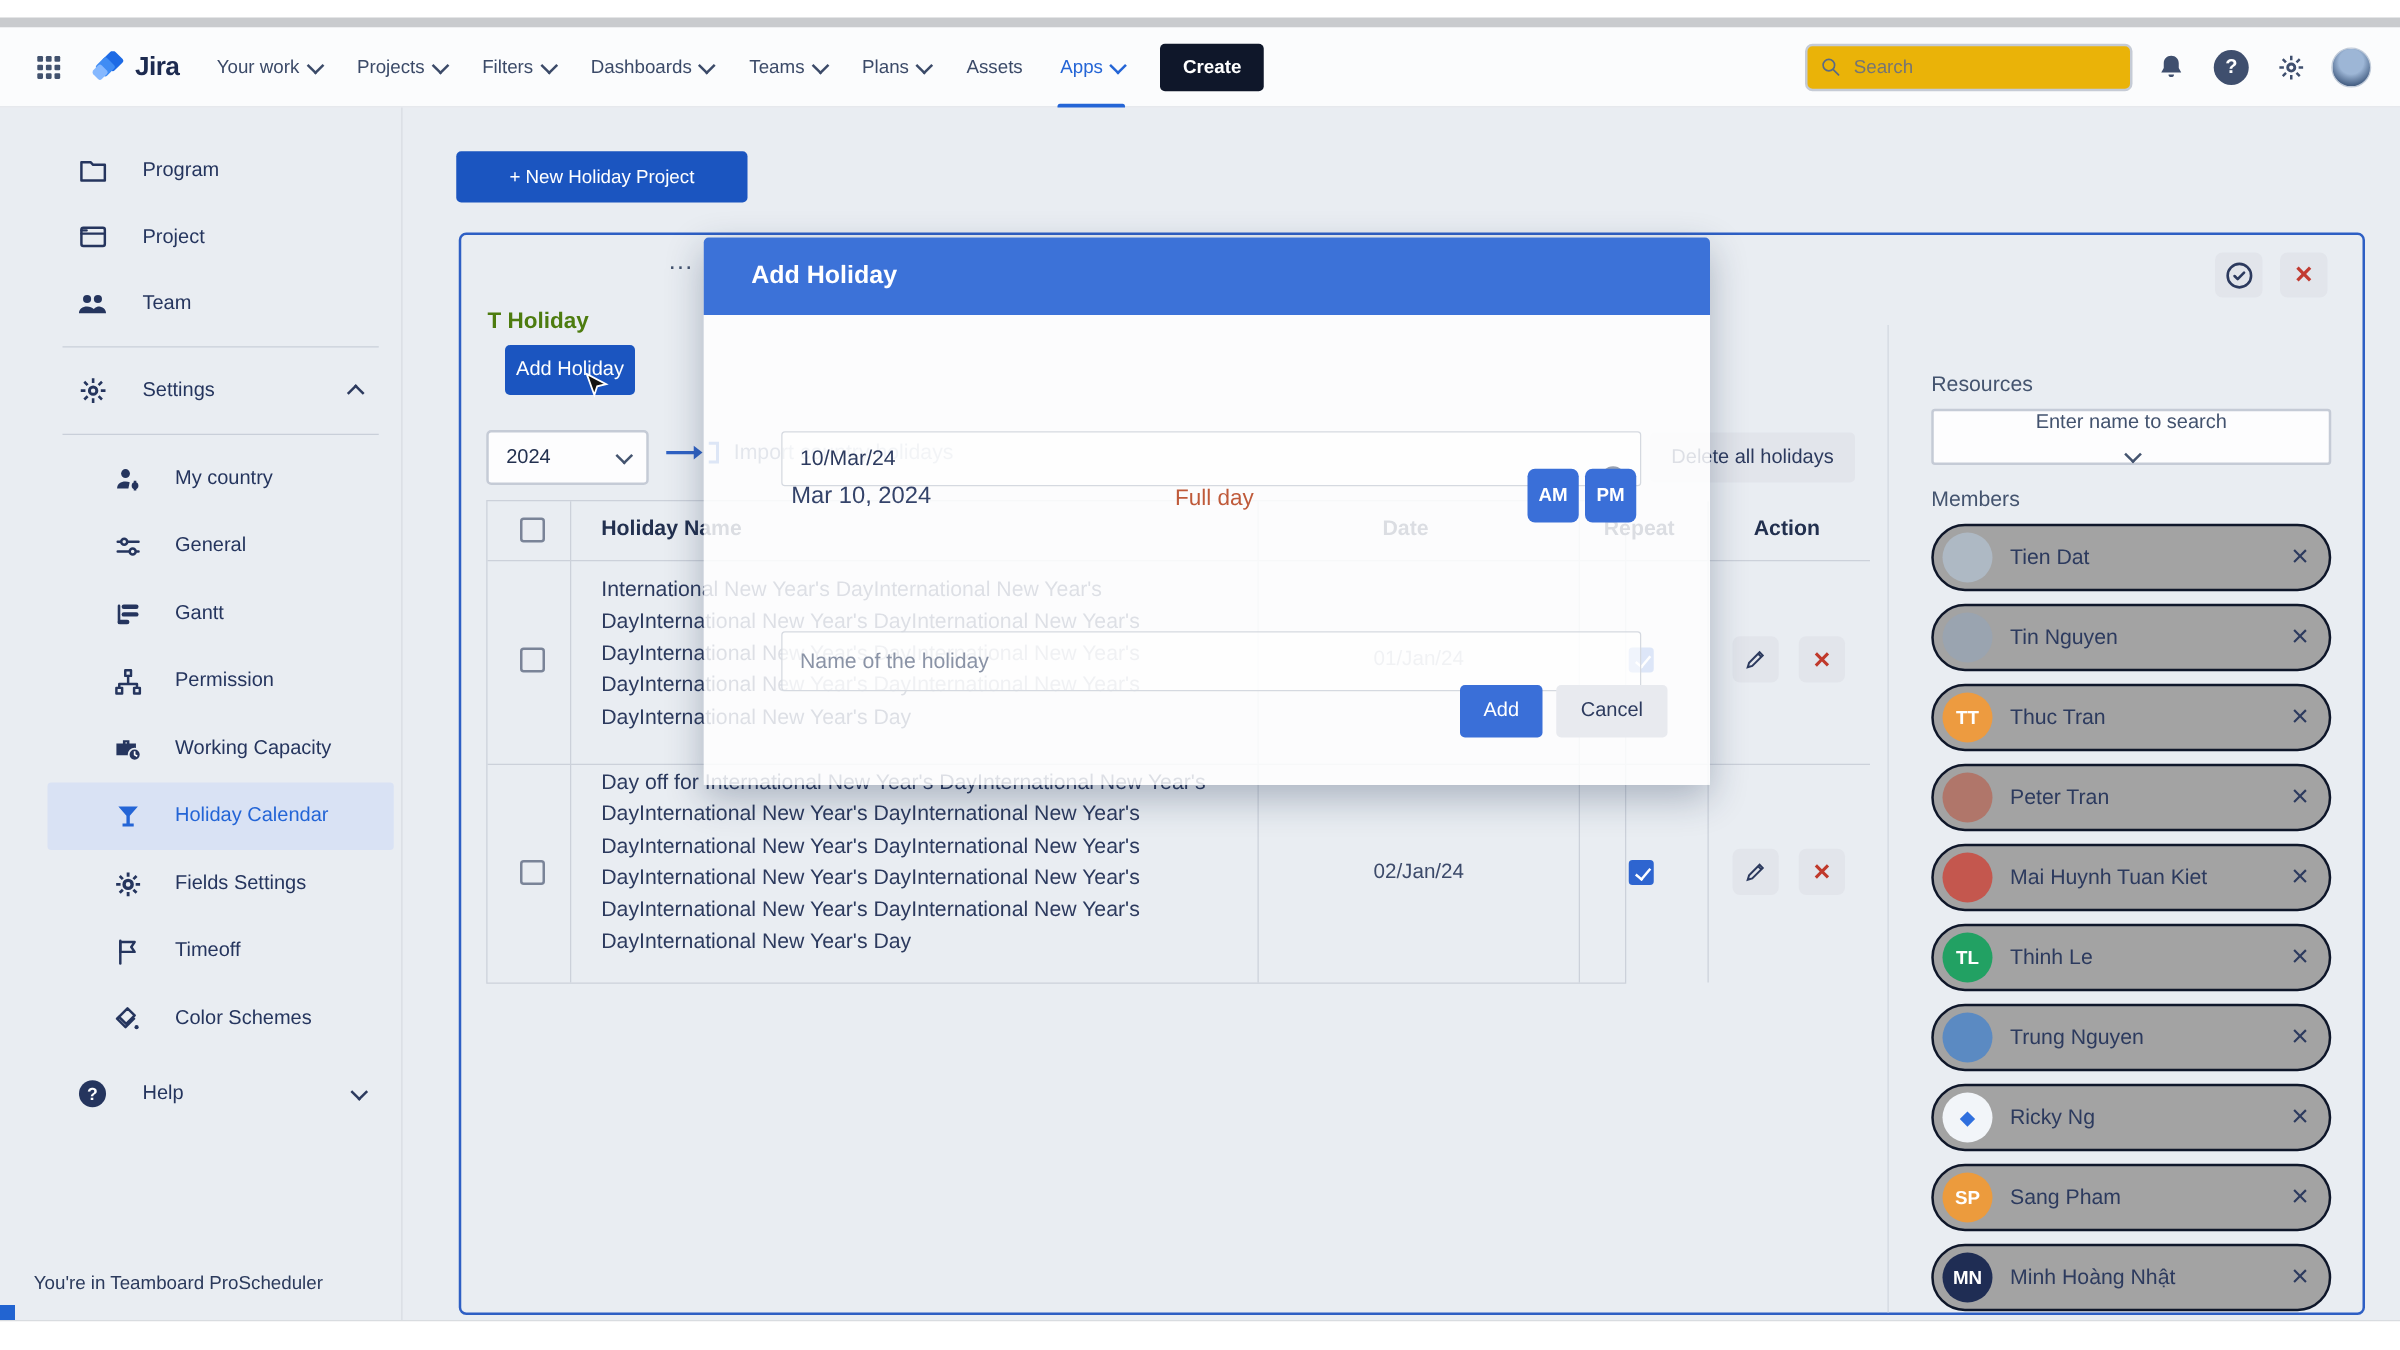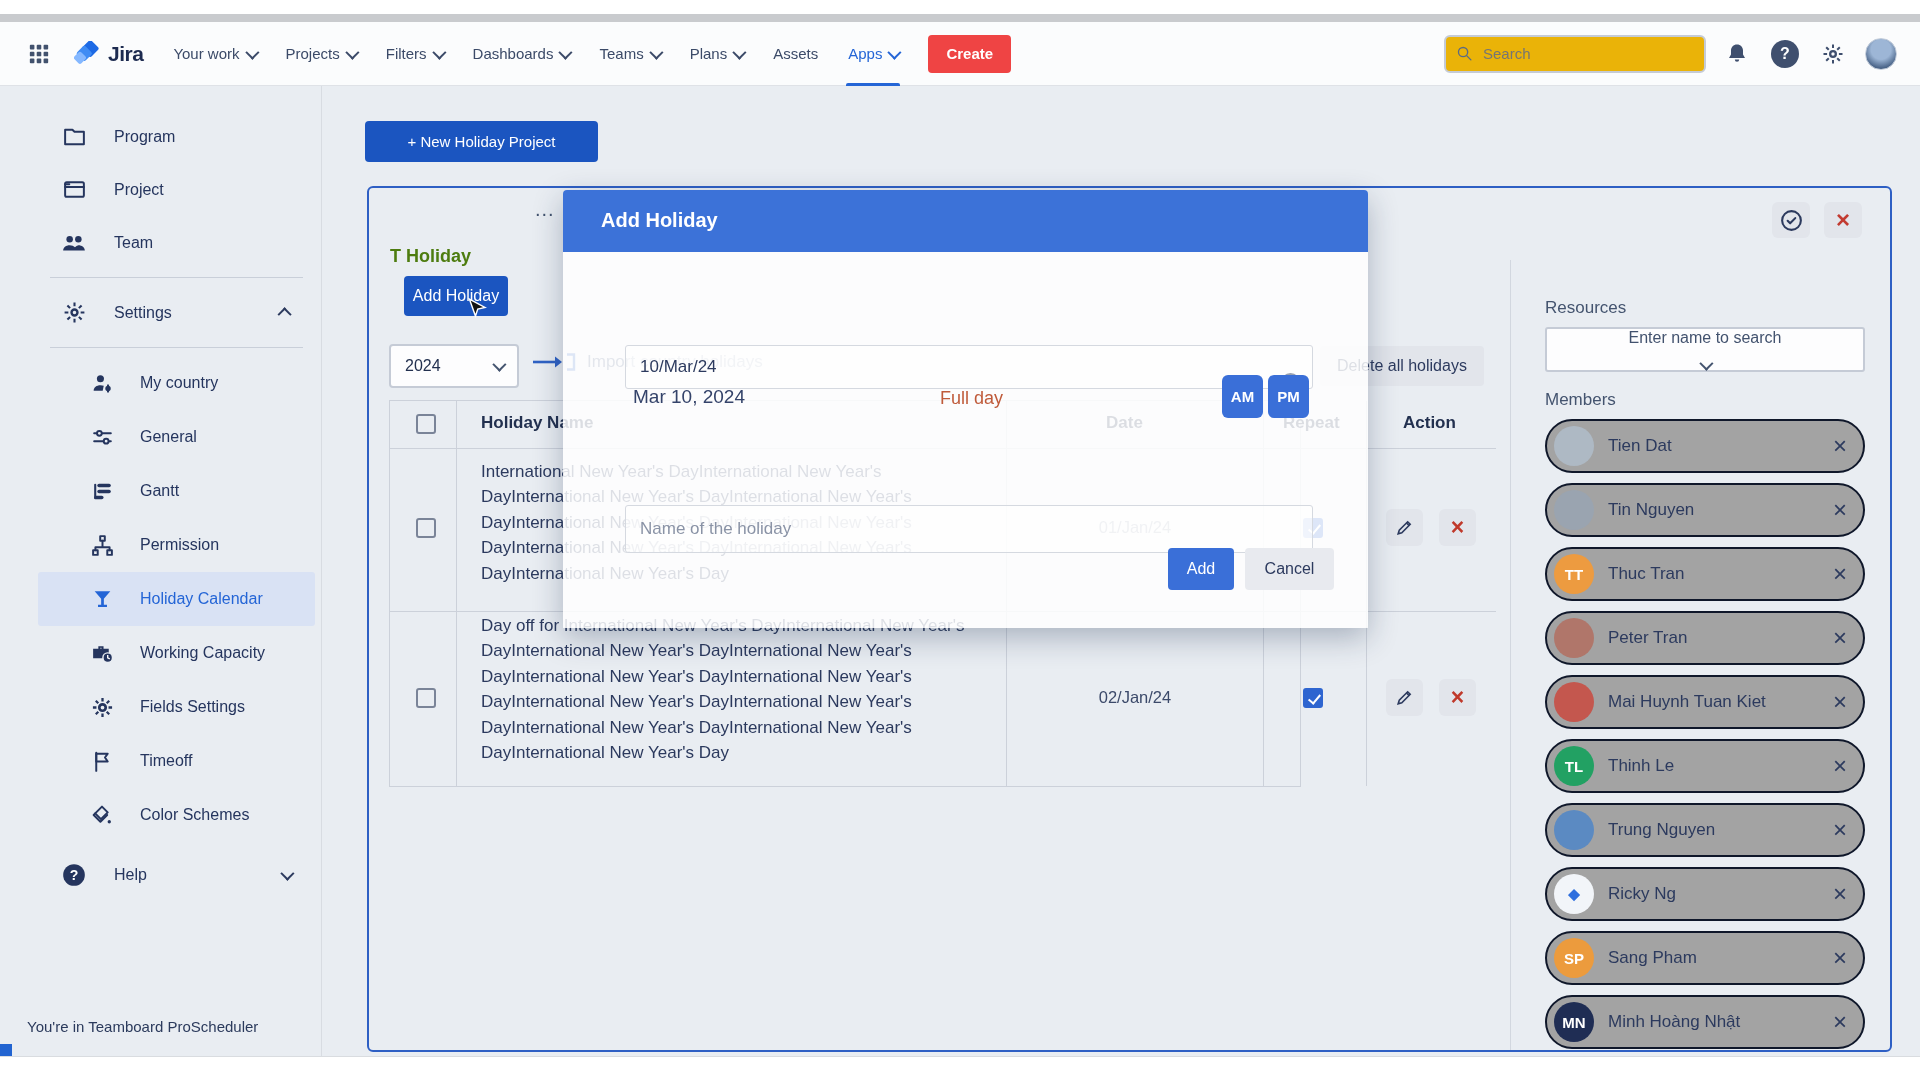--- a/index.html
+++ b/index.html
@@ -11,21 +11,21 @@
   #navbar{left:0;top:22px;width:1920px;height:64px;background:#fbfcfd;border-bottom:1px solid #dfe2e7;
           display:flex;align-items:center;box-sizing:border-box;padding:0 22px;}
   .nav-item{display:flex;align-items:center;gap:6px;margin-right:30px;font-size:15px;color:#3b4a68;height:64px;position:relative;cursor:pointer;}
   .nav-item.active{color:#2465d6;}
   .nav-item.active .bar{position:absolute;left:-2px;right:-2px;bottom:0;height:3px;background:#2465d6;border-radius:2px 2px 0 0;}
   .chv{width:8px;height:8px;border-right:2px solid currentColor;border-bottom:2px solid currentColor;display:inline-block;}
   .chv.down{transform:rotate(45deg) translateY(-2px);}
   .chv.up{transform:rotate(-135deg) translateY(-2px);}
   .logo-wrap{display:flex;align-items:center;gap:8px;margin:0 30px 0 18px;}
   .logo-text{font-size:21px;font-weight:bold;color:#1d2b50;letter-spacing:-0.5px;}
-  .create-btn{background:#ef4444;color:#fff;font-size:15px;font-weight:bold;border:none;border-radius:4px;
+  .create-btn{background:#0f172a;color:#fff;font-size:15px;font-weight:bold;border:none;border-radius:4px;
               height:38px;padding:0 18px;margin-right:20px;cursor:pointer;}
   .searchbox{margin-left:auto;width:262px;height:38px;border:2px solid #c5cbd6;border-radius:6px;background:#eab308;
              display:flex;align-items:center;padding:0 10px;gap:8px;box-sizing:border-box;}
   .searchbox input{border:none;outline:none;background:transparent;font-size:15px;color:#42526e;width:200px;font-family:inherit;}
   .nav-ico{width:34px;height:34px;display:flex;align-items:center;justify-content:center;margin-left:14px;cursor:pointer;}
   .qmark{width:28px;height:28px;border-radius:50%;background:#3f4f6e;color:#fff;font-weight:bold;font-size:16px;
          display:flex;align-items:center;justify-content:center;}
   .avatar-nav{width:30px;height:30px;border-radius:50%;background:radial-gradient(circle at 50% 35%,#9db6d6 0 40%,#4a6488 75%,#2c3d58);border:1px solid #c2ccda;}
   
   #sidebar{left:0;top:86px;width:322px;height:970px;border-right:1px solid #d8dce2;box-sizing:border-box;padding-left:32px;}
@@ -264,37 +264,37 @@
     <span class="ic">
       <svg width="25" height="25" viewBox="0 0 24 24" class="sic">
         <rect x="9.8" y="3" width="4.4" height="4.4"></rect>
           <rect x="3" y="16.6" width="4.4" height="4.4"></rect>
           <rect x="16.6" y="16.6" width="4.4" height="4.4"></rect>
         <path d="M12 7.4v4M5.2 16.6v-3h13.6v3M12 11.4v2.2"></path>
         </svg>
       </span>
     <span>Permission</span>
   </div>
-  <div class="side-item sub sel">
-    <span class="ic">
-      <svg width="25" height="25" viewBox="0 0 24 24">
-          <path fill="#2465d6" d="M4.5 4h15l-6.2 7.2V17h3v2.3H7.7V17h3v-5.8z"></path>
-        </svg>
-      </span>
-    <span>Holiday Calendar</span>
-  </div>
   <div class="side-item sub">
     <span class="ic">
       <svg width="25" height="25" viewBox="0 0 24 24" class="sicf">
         <path d="M3 7.5h15v9H3zM8 7.5V5h5v2.5h-2V6.5h-1v1z"></path>
         <circle cx="17" cy="16" r="4.6" stroke="#e9edf2" stroke-width="1.4"></circle>
         <path d="M17 13.4v2.8l2 1" stroke="#fff" stroke-width="1.3" fill="none"></path>
         </svg>
       </span>
     <span>Working Capacity</span>
+  </div>
+  <div class="side-item sub sel">
+    <span class="ic">
+      <svg width="25" height="25" viewBox="0 0 24 24">
+          <path fill="#2465d6" d="M4.5 4h15l-6.2 7.2V17h3v2.3H7.7V17h3v-5.8z"></path>
+        </svg>
+      </span>
+    <span>Holiday Calendar</span>
   </div>
   <div class="side-item sub">
     <span class="ic">
       <svg width="25" height="25" viewBox="0 0 24 24" class="sicf">
         <path d="M12 7.6a4.4 4.4 0 100 8.8 4.4 4.4 0 000-8.8zm0 2.6a1.8 1.8 0 110 3.6 1.8 1.8 0 010-3.6z"></path>
         <path d="M10.9 2.8h2.2v3.4h-2.2zM10.9 17.8h2.2v3.4h-2.2zM2.8 10.9h3.4v2.2H2.8zM17.8 10.9h3.4v2.2h-3.4zM4.8 6.3l1.5-1.5 2.4 2.4-1.5 1.5zM15.3 16.8l1.5-1.5 2.4 2.4-1.5 1.5zM6.3 19.2l-1.5-1.5 2.4-2.4 1.5 1.5zM16.8 8.7l-1.5-1.5 2.4-2.4 1.5 1.5z"></path>
         </svg>
       </span>
     <span>Fields Settings</span>
   </div>

